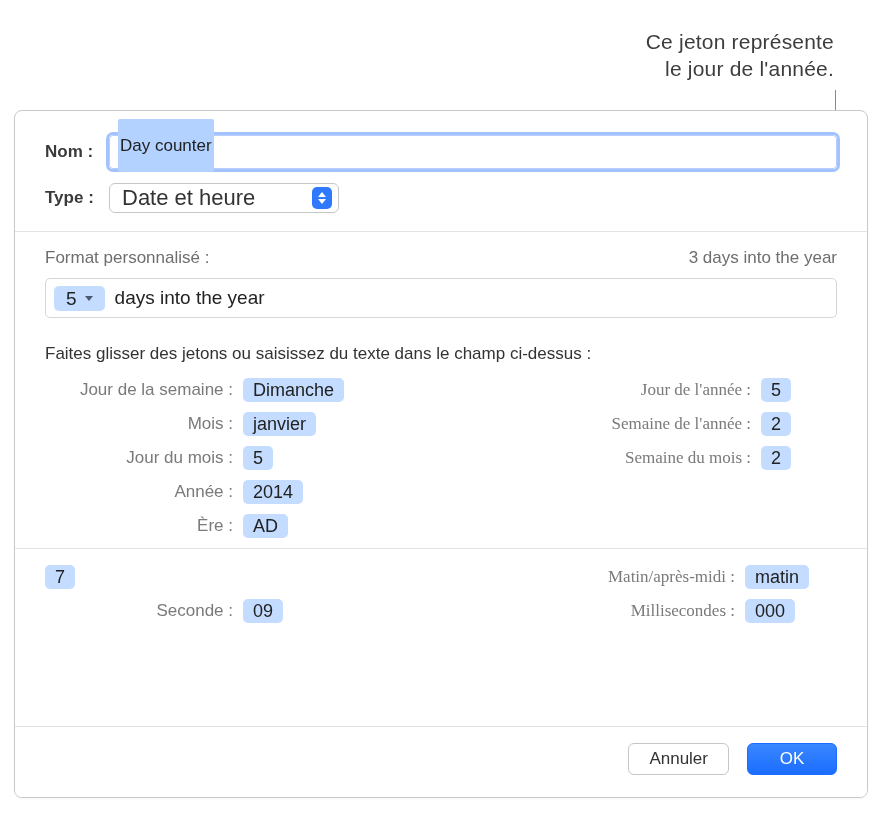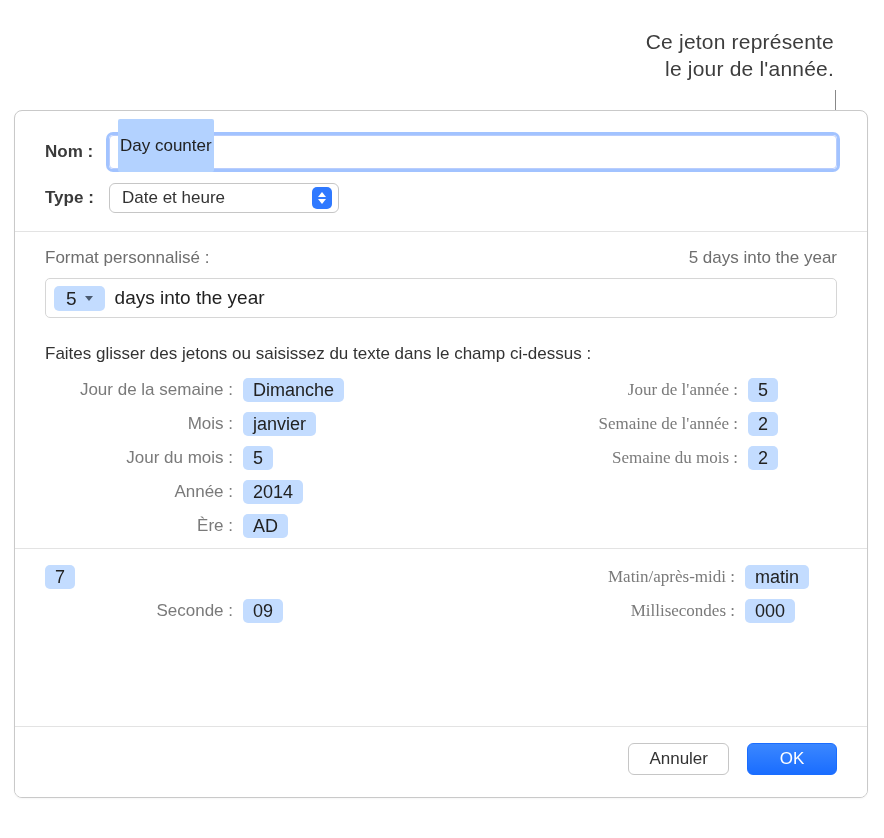--- a/index.html
+++ b/index.html
@@ -93,21 +93,21 @@
     color: #222;
   }
 
   .type-select {
     display: inline-flex;
     align-items: center;
     justify-content: space-between;
     width: 230px;
     height: 30px;
     padding: 0 6px 0 12px;
-    font-size: 17px;
+    font-size: 22px;
     background: #fff;
     border: 1px solid #c6c6c6;
     border-radius: 6px;
     color: #333;
     position: relative;
   }
   .type-select .caret {
     display: inline-flex;
     flex-direction: column;
     align-items: center;
@@ -189,21 +189,21 @@
   }
 
   .instr {
     padding: 22px 30px 0 30px;
     font-size: 17px;
     color: #333;
   }
 
   .token-grid {
     display: flex;
-    gap: 3px;
+    gap: 16px;
     padding: 14px 30px 10px 30px;
   }
   .token-col {
     display: flex;
     flex-direction: column;
     gap: 10px;
   }
   .token-col.left { flex: 0 0 390px; }
   .token-col.right { flex: 1; }
 
@@ -284,21 +284,21 @@
       </div>
     </div>
 
   </div>
 
   <hr class="divider">
 
   <div class="section-fmt">
     <div class="fmt-header">
       <span>Format personnalisé :</span>
-      <span>5 days into the year</span>
+      <span>3 days into the year</span>
     </div>
     <div class="fmt-box">
       <span class="token">
         <span>5</span>
         <span class="dd"></span>
       </span>
       <span>days into the year</span>
     </div>
   </div>
 

